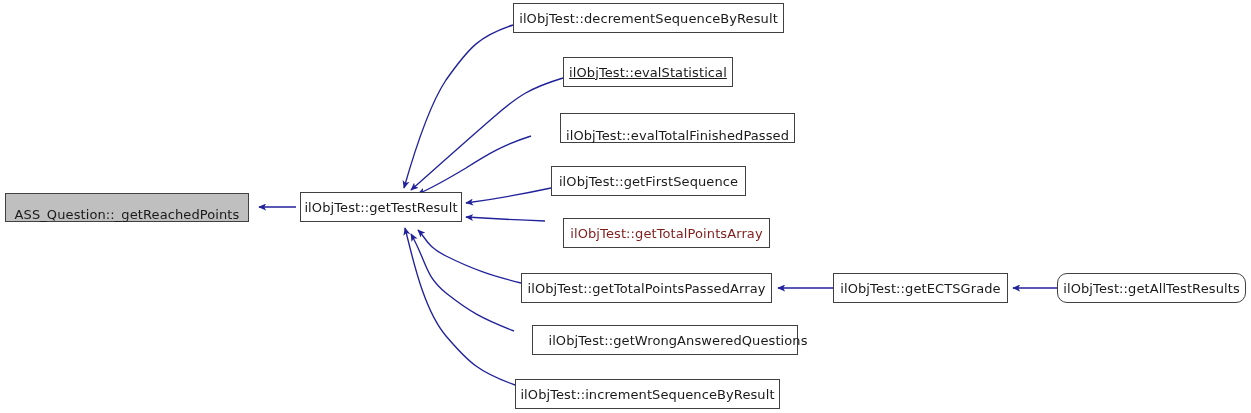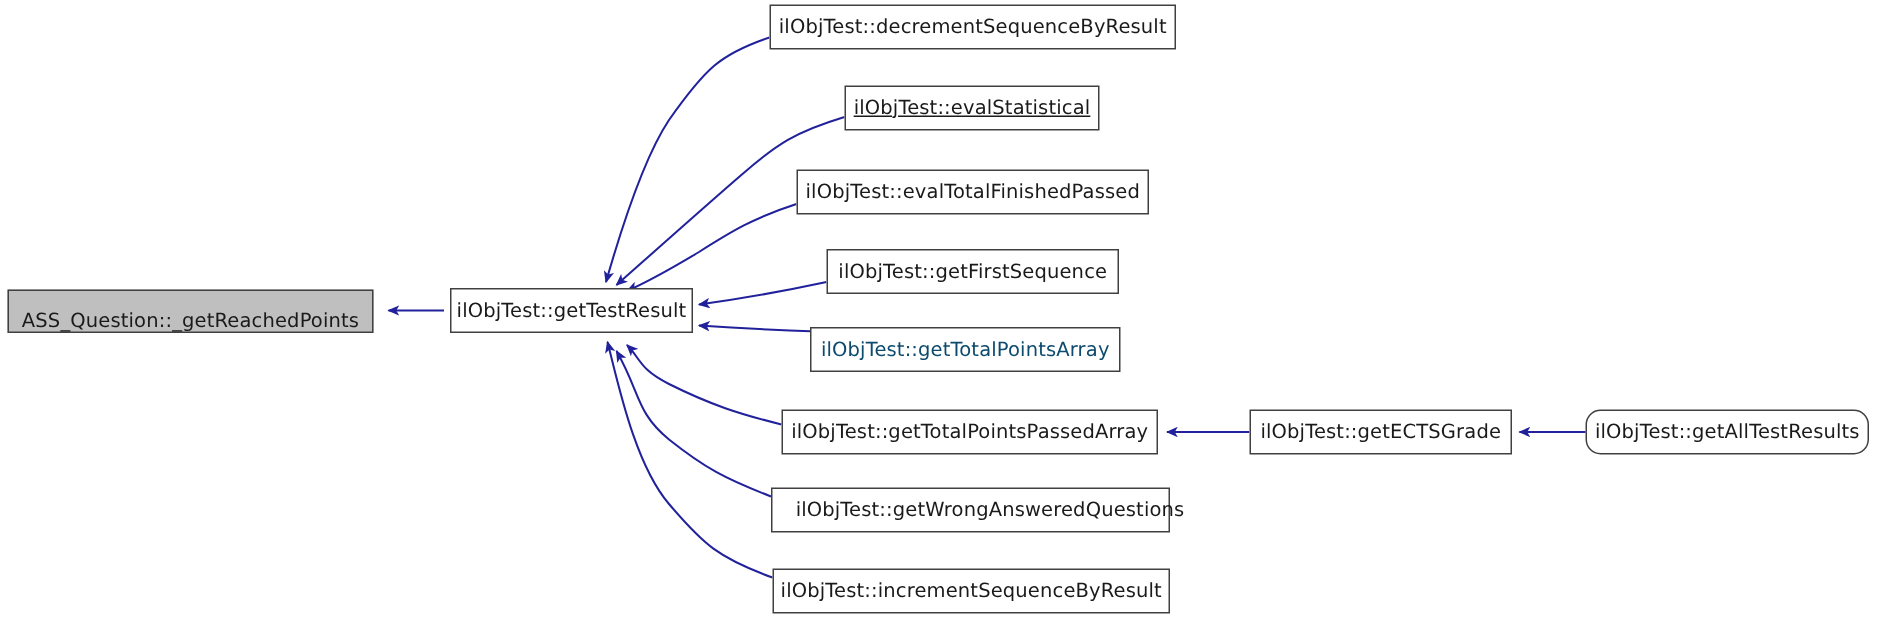--- a/index.html
+++ b/index.html
@@ -77,33 +77,33 @@
     </div>
     <div class="node" title="ilObjTest::getTestResult" style="left: 300px; top: 192px; width: 162px; height: 30px; border-color: rgb(64, 64, 64); color: rgb(26, 26, 26); background: rgb(255, 255, 255);">
       <span class="node-label">ilObjTest::getTestResult</span>
     </div>
     <div class="node" title="ilObjTest::decrementSequenceByResult" style="left: 513px; top: 3px; width: 271px; height: 30px; border-color: rgb(64, 64, 64); color: rgb(26, 26, 26); background: rgb(255, 255, 255);">
       <span class="node-label">ilObjTest::decrementSequenceByResult</span>
     </div>
     <div class="node" title="ilObjTest::evalStatistical" style="left: 563px; top: 57px; width: 170px; height: 30px; border-color: rgb(64, 64, 64); color: rgb(26, 26, 26); background: rgb(255, 255, 255); text-decoration: underline;">
       <span class="node-label">ilObjTest::evalStatistical</span>
     </div>
-    <div class="node" title="ilObjTest::evalTotalFinishedPassed" style="left: 531px; top: 113px; width: 235px; height: 30px; border-color: rgb(64, 64, 64); color: rgb(26, 26, 26); background: rgb(255, 255, 255);">
+    <div class="node" title="ilObjTest::evalTotalFinishedPassed" style="left: 560px; top: 113px; width: 235px; height: 30px; border-color: rgb(64, 64, 64); color: rgb(26, 26, 26); background: rgb(255, 255, 255); align-items: flex-end;">
       <span class="node-label">ilObjTest::evalTotalFinishedPassed</span>
     </div>
     <div class="node" title="ilObjTest::getFirstSequence" style="left: 551px; top: 166px; width: 195px; height: 30px; border-color: rgb(64, 64, 64); color: rgb(26, 26, 26); background: rgb(255, 255, 255);">
       <span class="node-label">ilObjTest::getFirstSequence</span>
     </div>
-    <div class="node" title="ilObjTest::getTotalPointsArray" style="left: 540px; top: 218px; width: 207px; height: 30px; border-color: rgb(64, 64, 64); color: #0c4a6e; background: rgb(255, 255, 255);">
+    <div class="node" title="ilObjTest::getTotalPointsArray" style="left: 563px; top: 218px; width: 207px; height: 30px; border-color: rgb(64, 64, 64); color: #7f1d1d; background: rgb(255, 255, 255);">
       <span class="node-label">ilObjTest::getTotalPointsArray</span>
     </div>
     <div class="node" title="ilObjTest::getTotalPointsPassedArray" style="left: 521px; top: 273px; width: 251px; height: 30px; border-color: rgb(64, 64, 64); color: rgb(26, 26, 26); background: rgb(255, 255, 255);">
       <span class="node-label">ilObjTest::getTotalPointsPassedArray</span>
     </div>
-    <div class="node" title="ilObjTest::getWrongAnsweredQuestions" style="left: 514px; top: 325px; width: 266px; height: 30px; border-color: rgb(64, 64, 64); color: rgb(26, 26, 26); background: rgb(255, 255, 255); padding-left: 32px;">
+    <div class="node" title="ilObjTest::getWrongAnsweredQuestions" style="left: 532px; top: 325px; width: 266px; height: 30px; border-color: rgb(64, 64, 64); color: rgb(26, 26, 26); background: rgb(255, 255, 255); padding-left: 32px;">
       <span class="node-label">ilObjTest::getWrongAnsweredQuestions</span>
     </div>
     <div class="node" title="ilObjTest::incrementSequenceByResult" style="left: 515px; top: 379px; width: 265px; height: 30px; border-color: rgb(64, 64, 64); color: rgb(26, 26, 26); background: rgb(255, 255, 255);">
       <span class="node-label">ilObjTest::incrementSequenceByResult</span>
     </div>
     <div class="node" title="ilObjTest::getECTSGrade" style="left: 833px; top: 273px; width: 175px; height: 30px; border-color: rgb(64, 64, 64); color: rgb(26, 26, 26); background: rgb(255, 255, 255);">
       <span class="node-label">ilObjTest::getECTSGrade</span>
     </div>
     <div class="node" title="ilObjTest::getAllTestResults" style="left: 1057px; top: 273px; width: 189px; height: 30px; border-color: rgb(64, 64, 64); color: rgb(26, 26, 26); background: rgb(255, 255, 255); border-radius: 10px;">
       <span class="node-label">ilObjTest::getAllTestResults</span>

